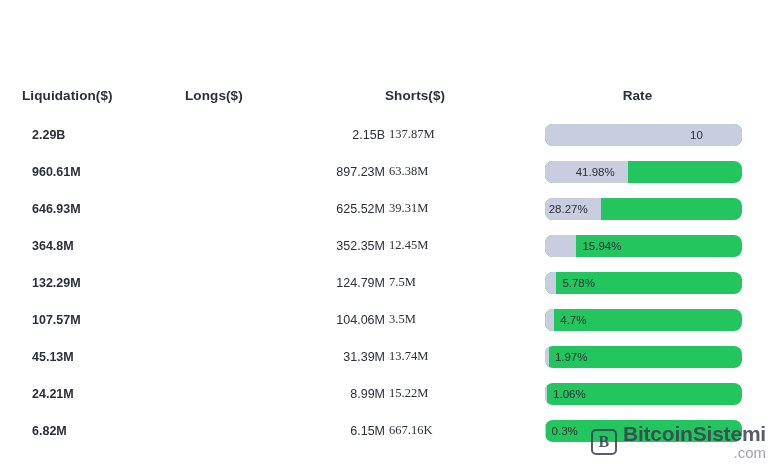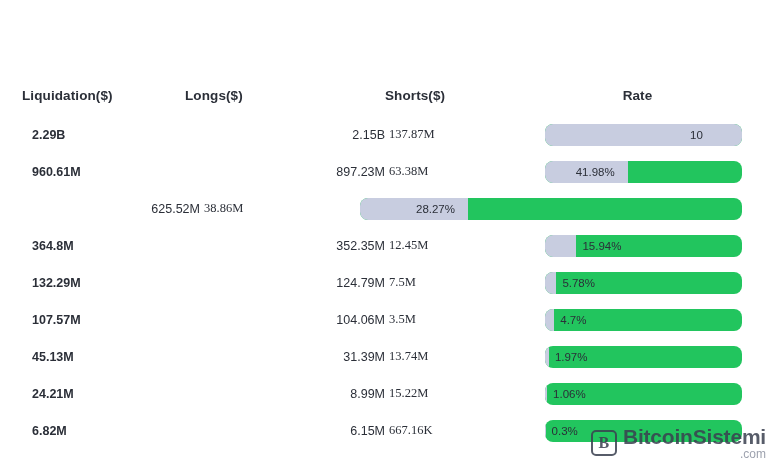--- a/index.html
+++ b/index.html
@@ -137,21 +137,21 @@
     line-height: 1;
   }
   .wm-main {
     font-size: 21px;
     font-weight: bold;
     color: #3a4050;
     letter-spacing: -0.2px;
     font-family: "Liberation Sans", sans-serif;
   }
   .wm-sub {
-    font-size: 12px;
+    font-size: 15px;
     color: #8c91a0;
     text-align: right;
     margin-top: 1px;
   }
 </style>
 </head>
 <body>
 
 <div class="table-wrap">
 
@@ -179,22 +179,23 @@
         <div class="col-longs cell cell-longs">897.23M</div>
         <div class="col-shorts cell cell-shorts">63.38M</div>
         <div class="col-rate">
           <div class="bar-track">
             <div class="bar-fill" style="width: 41.98%;"></div>
             <div class="bar-label inside-right" style="right: auto; left: calc(41.98% - 52px);">41.98%</div>
           </div>
         </div>
       </div>
       <div class="row">
+        <div class="col-liq cell cell-liq">646.93M</div>
         <div class="col-longs cell cell-longs">625.52M</div>
-        <div class="col-shorts cell cell-shorts">38.86M</div>
+        <div class="col-shorts cell cell-shorts">39.31M</div>
         <div class="col-rate">
           <div class="bar-track">
             <div class="bar-fill" style="width: 28.27%;"></div>
             <div class="bar-label inside-right" style="right: auto; left: calc(28.27% - 52px);">28.27%</div>
           </div>
         </div>
       </div>
       <div class="row">
         <div class="col-liq cell cell-liq">364.8M</div>
         <div class="col-longs cell cell-longs">352.35M</div>

